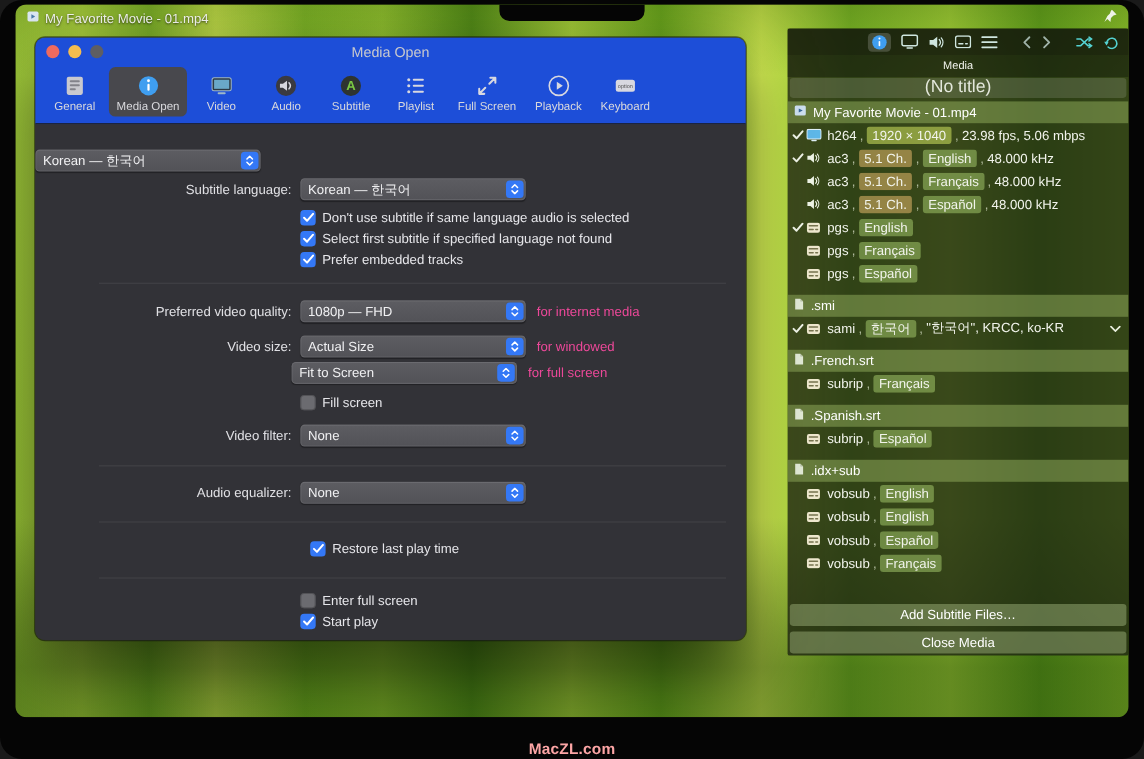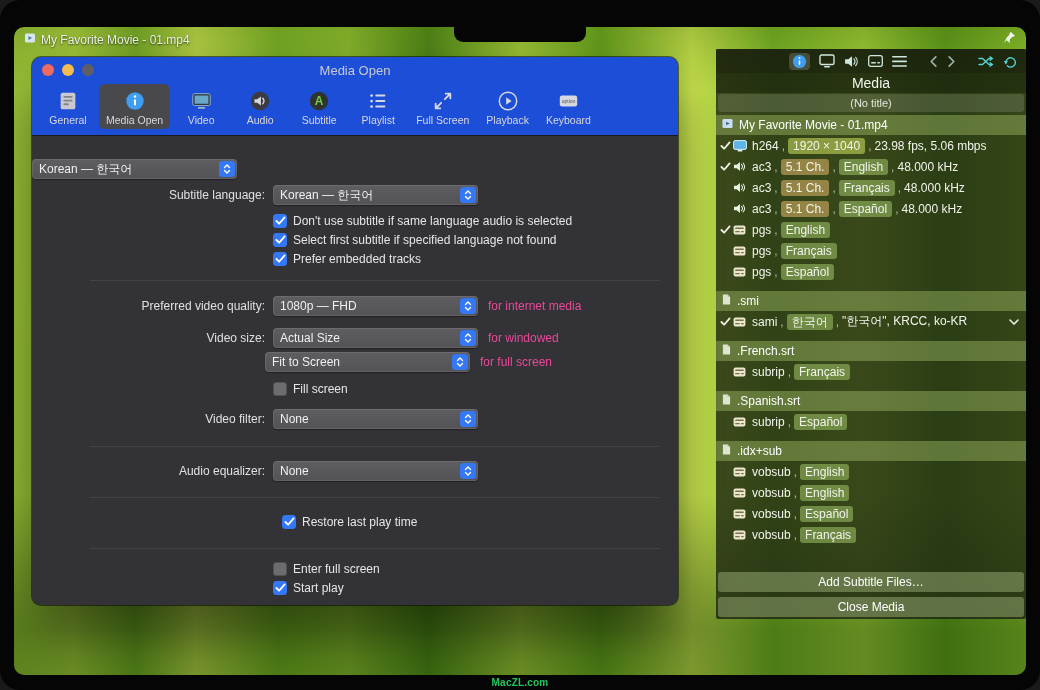--- a/index.html
+++ b/index.html
@@ -1,25 +1,25 @@
 <!DOCTYPE html>
 <html style="--accent: #3478f6; --tag-res: rgba(210,228,96,0.55); --tag-ch: rgba(228,184,108,0.55); --tag-lang: rgba(170,208,112,0.5);"><head>
 <meta charset="utf-8">
 <style>
   html,body{margin:0;padding:0;background:#1a1a1a;}
   body{width:1040px;height:690px;font-family:"Liberation Sans",sans-serif;-webkit-font-smoothing:antialiased;}
   .bezel{position:relative;width:1040px;height:690px;background:#050505;border-radius:20px;overflow:hidden;}
-  .screen{position:absolute;left:14px;top:27px;width:1012px;height:648px;border-radius:10px;overflow:hidden;
+  .screen{position:absolute;left:14px;top:4px;width:1012px;height:648px;border-radius:10px;overflow:hidden;
     background:
       linear-gradient(180deg, rgba(60,90,10,0.30) 0%, rgba(0,0,0,0) 10%, rgba(0,0,0,0) 72%, rgba(25,55,5,0.45) 93%),
       linear-gradient(100deg, rgba(225,245,100,0.35) 0%, rgba(120,190,30,0) 35%),
       linear-gradient(90deg,#7fb525 0%,#a8d438 6%,#66a51c 12%,#cde84e 18%,#7ab824 26%,#97ca32 33%,#54901a 41%,#b4dc40 50%,#6fae20 58%,#d2ec52 67%,#78b426 75%,#a2d038 84%,#5f9e1c 92%,#8cc22c 100%);
   }
   .notch{position:absolute;top:0;left:50%;transform:translateX(-50%);width:132px;height:15px;background:#050505;border-radius:0 0 9px 9px;z-index:30;}
-  .chin-text{position:absolute;bottom:2px;left:0;width:100%;text-align:center;color:#22c55e;font-size:10px;font-weight:bold;letter-spacing:.2px;}
+  .chin-text{position:absolute;bottom:2px;left:0;width:100%;text-align:center;color:#fca5a5;font-size:14px;font-weight:bold;letter-spacing:.2px;}
 
   .desktop-title{position:absolute;left:10px;top:5px;display:flex;align-items:center;gap:5px;color:#f4f6f0;font-size:12px;text-shadow:0 1px 2px rgba(0,0,0,.65);z-index:5;}
   .pin{position:absolute;right:10px;top:4px;z-index:5;display:flex;}
 
   
   .dialog{position:absolute;left:18px;top:30px;width:646px;height:548px;background:#323237;border-radius:9px;
     box-shadow:0 26px 60px rgba(0,0,0,.55),0 0 0 1px rgba(0,0,0,.5);display:flex;flex-direction:column;overflow:hidden;z-index:10;}
   .dialog-header{background:#1d4ed8;border-bottom:1px solid #1b1b1d;}
   .titlebar{position:relative;height:26px;display:flex;align-items:center;justify-content:center;color:#c9c9cd;font-size:13px;}
   .traffic{position:absolute;left:10px;top:7px;display:flex;gap:8px;}
@@ -47,22 +47,22 @@
   .check-row.on .cb svg{visibility:visible}
   .fsep{height:1px;background:#424247;margin:12px 18px 0 58px;}
 
   
   .panel{position:absolute;left:702px;top:22px;width:310px;height:570px;background:rgba(28,34,18,.78);
     display:flex;flex-direction:column;z-index:8;border-radius:2px;}
   .panel-toolbar{height:24px;background:rgba(8,12,4,.45);display:flex;align-items:center;justify-content:flex-end;gap:9px;padding:0 8px;flex:none;}
   .pt-icon{display:flex;align-items:center;}
   .pt-active{background:rgba(255,255,255,.18);border-radius:4px;padding:1px 3px;}
   .pt-gap{width:4px;}
-  .panel-title{height:20px;display:flex;align-items:center;justify-content:center;color:#f2f4ee;font-size:14px;background:rgba(12,18,6,.35);flex:none;}
-  .panel-notitle{height:18px;margin:1px 2px 0;border-radius:3px;background:rgba(255,255,255,.13);display:flex;align-items:center;justify-content:center;color:#e4e8dc;font-size:11px;flex:none;}
+  .panel-title{height:20px;display:flex;align-items:center;justify-content:center;color:#f2f4ee;font-size:10px;background:rgba(12,18,6,.35);flex:none;}
+  .panel-notitle{height:18px;margin:1px 2px 0;border-radius:3px;background:rgba(255,255,255,.13);display:flex;align-items:center;justify-content:center;color:#e4e8dc;font-size:16px;flex:none;}
   .media-list{flex:1;overflow:hidden;display:flex;flex-direction:column;margin-top:3px;}
   .group{margin-bottom:9px;flex:none;}
   .group-header{height:20px;display:flex;align-items:center;gap:6px;padding:0 6px;background:rgba(172,202,112,.4);color:#fff;font-size:12px;}
   .track-row{height:21px;display:flex;align-items:center;padding:0 4px 0 2px;color:#f2f4ec;font-size:12px;}
   .row-check{width:15px;display:flex;justify-content:center;flex:none;}
   .row-icon{width:19px;display:flex;flex:none;}
   .row-segs{flex:1;display:flex;align-items:center;white-space:nowrap;overflow:hidden;}
   .seg-sep{color:#b0ba9c;margin:0 3px;}
   .tag{padding:0 5px;border-radius:3px;line-height:16px;}
   .tag-res{background:var(--tag-res,rgba(210,228,96,.55));}

